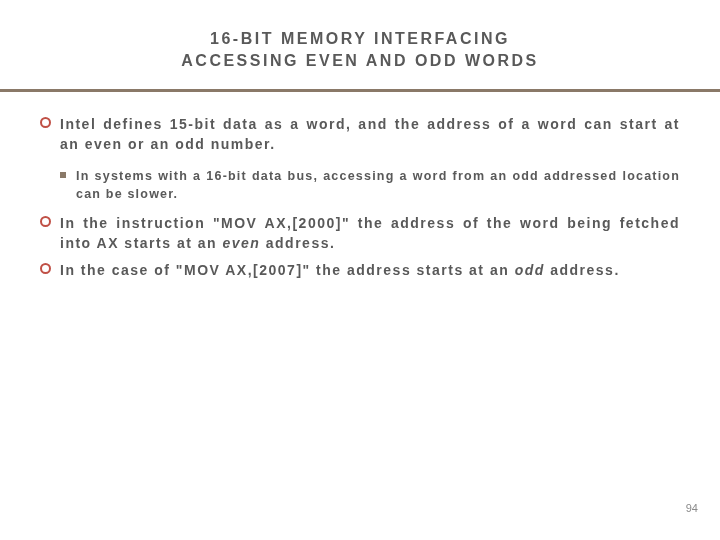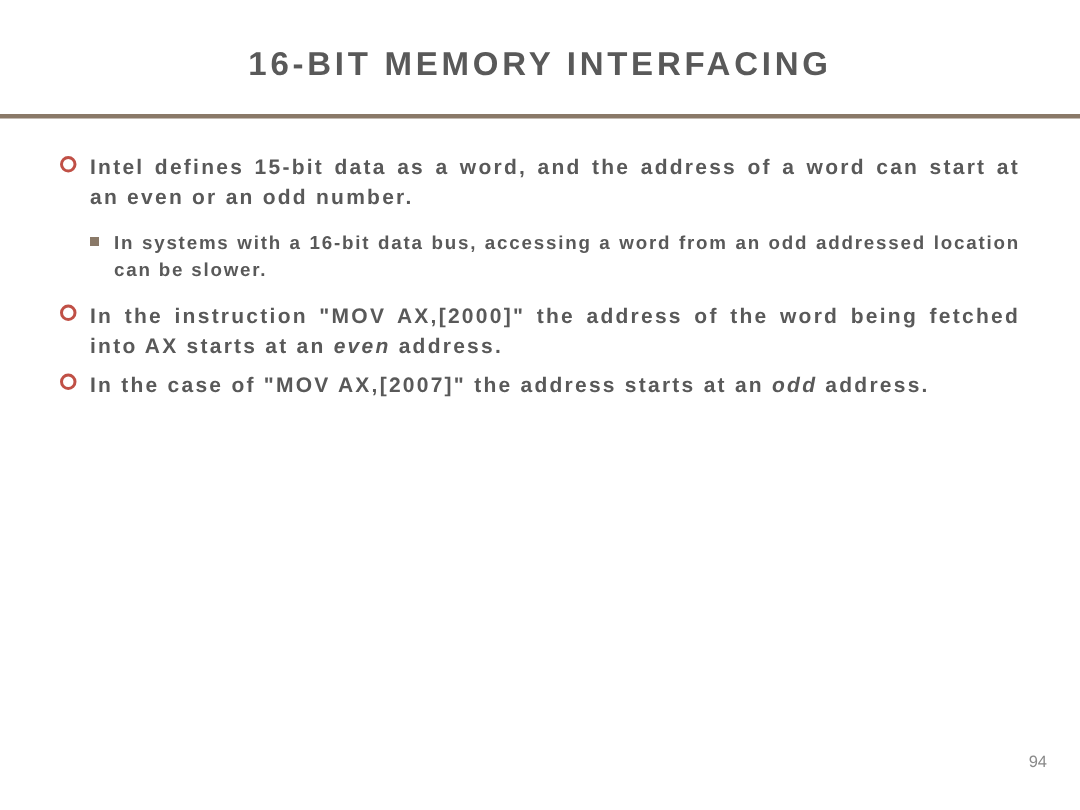--- a/index.html
+++ b/index.html
@@ -11,21 +11,21 @@
     position:relative;
     box-sizing:border-box;
   }
   .title-block{
     padding:28px 40px 18px 40px;
     border-bottom:3px solid #8a7968;
     text-align:center;
   }
   .title-block h1{
     margin:0;
-    font-size:22px;
+    font-size:16px;
     font-weight:700;
     letter-spacing:2.5px;
     color:#595959;
     line-height:1.35;
   }
   .content{
     padding:22px 40px 0 40px;
     font-size:14px;
     letter-spacing:1.5px;
     line-height:1.45;
@@ -71,20 +71,21 @@
     color:#8a8a8a;
     letter-spacing:0;
   }
 </style>
 </head>
 <body>
 
 <div class="title-block">
   <h1>
     <span>16-BIT MEMORY INTERFACING</span><br>
+    <span>ACCESSING EVEN AND ODD WORDS</span>
   </h1>
 </div>
 
 <div class="content">
 
   <div class="bullet1">
     <span>Intel defines 15-bit data as a word, and the address of a word can start at an even or an odd number.</span>
   </div>
 
   <div class="bullet2">

